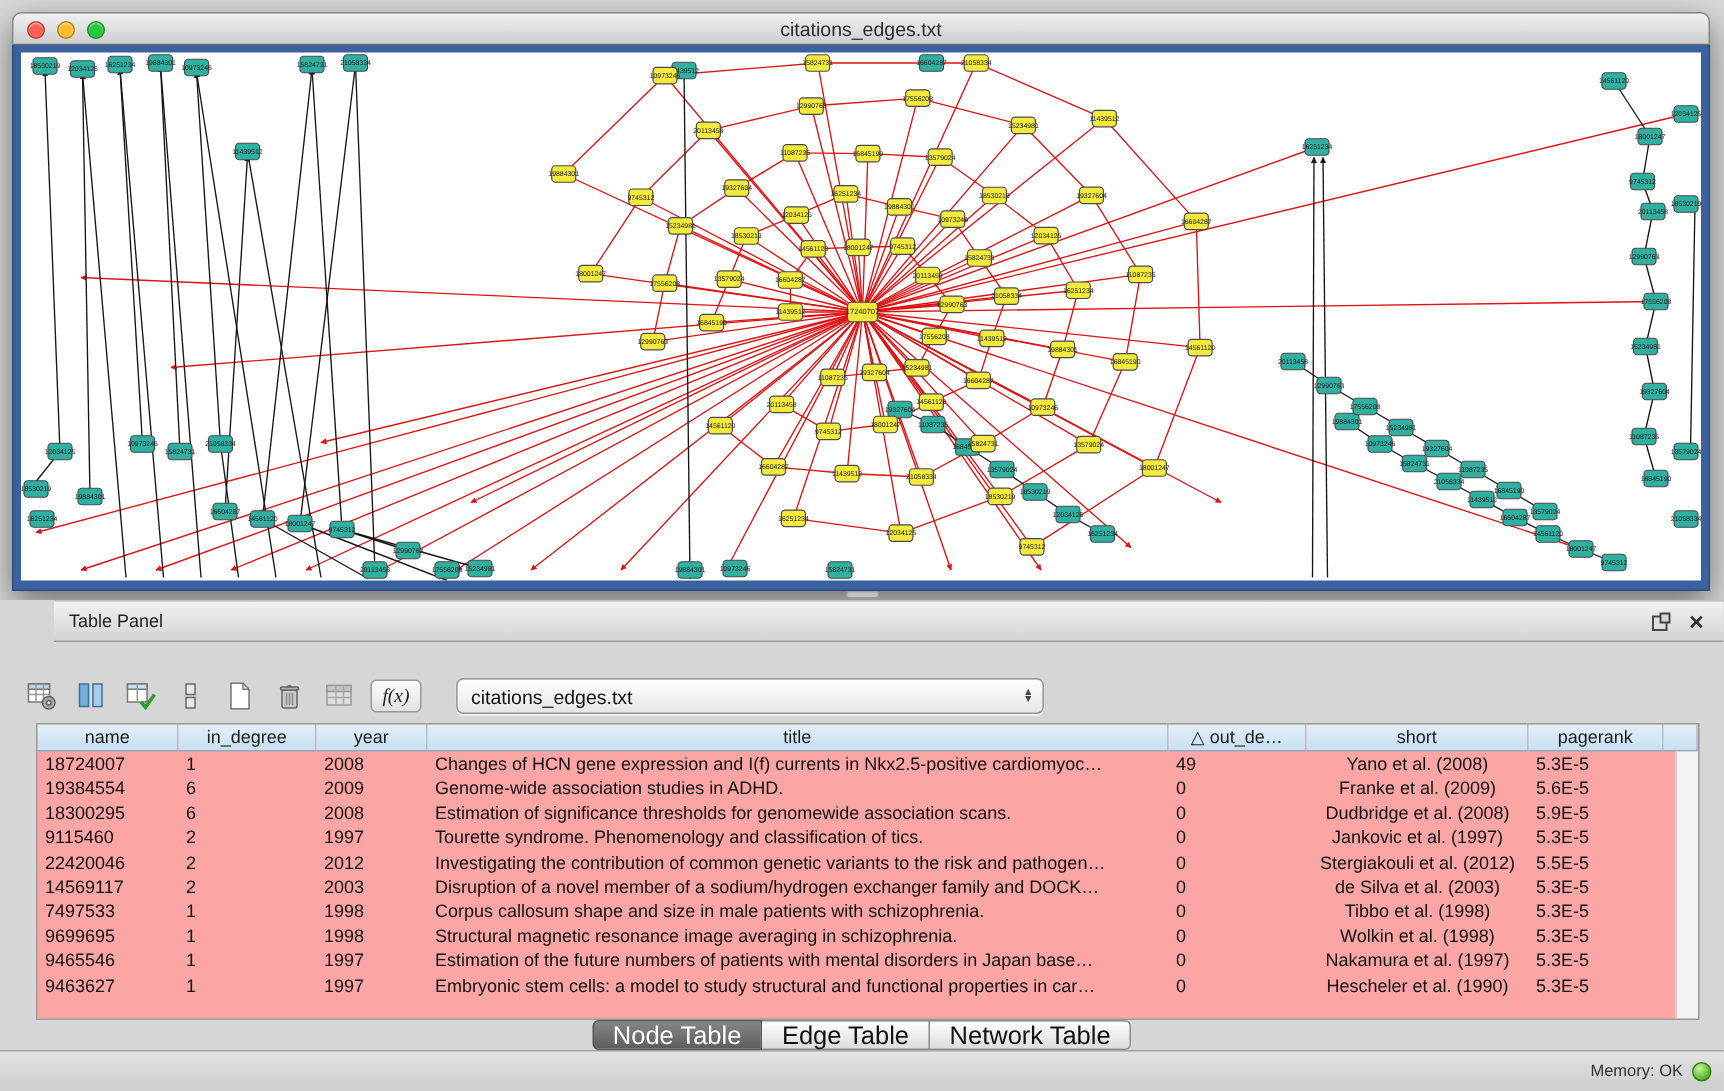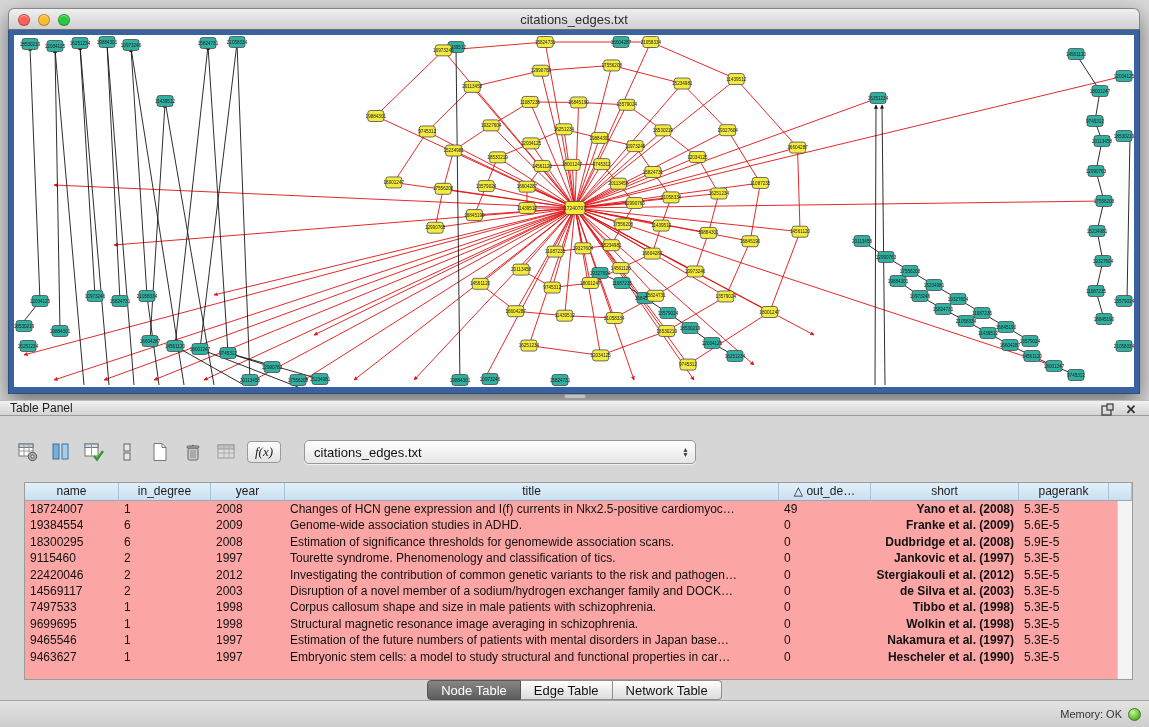--- a/index.html
+++ b/index.html
@@ -32,23 +32,23 @@
   .net-canvas { background:#ffffff; width:1120px; height:352px; display:block; }
 
   
   .divider { position:absolute; left:0; top:394px; width:1149px; height:6px; }
   .divider .grip { width:22px; height:5px; margin:0 auto; border-radius:2px;
     background:#c2c2c2; border:1px solid #9d9d9d; }
 
   
   .table-panel { position:absolute; left:0; top:400px; width:1149px; height:300px; background:#d6d6d6; }
   .panel-header {
-    height:16px; background:linear-gradient(#f1f1f1,#d4d4d4);
+    height:28px; background:linear-gradient(#f1f1f1,#d4d4d4);
     border-top:1px solid #bdbdbd; border-bottom:1px solid #9b9b9b;
-    display:flex; align-items:flex-start; padding:0 10px; font-size:12px; color:#222;
+    display:flex; align-items:center; padding:0 10px; font-size:12px; color:#222;margin-left:36px;
   }
   .panel-header .spacer { flex:1; }
   .ph-icon { width:16px; height:16px; display:flex; align-items:center; justify-content:center;
              margin-left:8px; color:#333; font-size:13px; cursor:default; }
 
   .toolbar { display:flex; align-items:center; gap:9px; margin:22px 0 0 16px; height:28px; }
   .tool { width:24px; height:24px; display:flex; align-items:center; justify-content:center; }
   .fx-btn {
     min-width:34px; height:22px; padding:0 6px; display:flex; align-items:center; justify-content:center;
     border:1px solid #9a9a9a; border-radius:4px; background:linear-gradient(#fdfdfd,#e2e2e2);
@@ -73,29 +73,29 @@
     height:18px; line-height:17px; font-size:12px; text-align:center; color:#1c1c1c;
     background:linear-gradient(#e2f0fa,#c9dff0);
     border-right:1px solid #a9c2d4; border-bottom:1px solid #93aabb;
     overflow:hidden; white-space:nowrap;
   }
   .tr { height:16.4px; }
   .td {
     font-size:12px; line-height:16.4px; padding:0 5px; color:#111;
     white-space:nowrap; overflow:hidden;
   }
-  .td.c5 { text-align:right;font-weight:bold; }
+  .td.c5 { text-align:center; }
   .scrollbar {
     position:absolute; right:0; top:18px; bottom:0; width:15px;
     background:#f4f4f4; border-left:1px solid #d2d2d2;
   }
 
   .tabs { position:absolute; left:0; right:0; top:280px; display:flex; justify-content:center; }
   .tab {
-    height:20px; line-height:19px; padding:0 13px; font-size:13px;
+    height:20px; line-height:19px; padding:0 13px; font-size:17px;
     border:1px solid #8f8f8f; border-left:none;
     background:linear-gradient(#fefefe,#dcdcdc); color:#111;
   }
   .tab:first-child { border-left:1px solid #8f8f8f; border-radius:4px 0 0 4px; }
   .tab:last-child { border-radius:0 4px 4px 0;text-align:right; }
   .tab.selected { background:linear-gradient(#868686,#5d5d5d); color:#fff; border-color:#555; }
 
   
   .statusbar {
     position:absolute; left:0; top:700px; width:1149px; height:27px;

